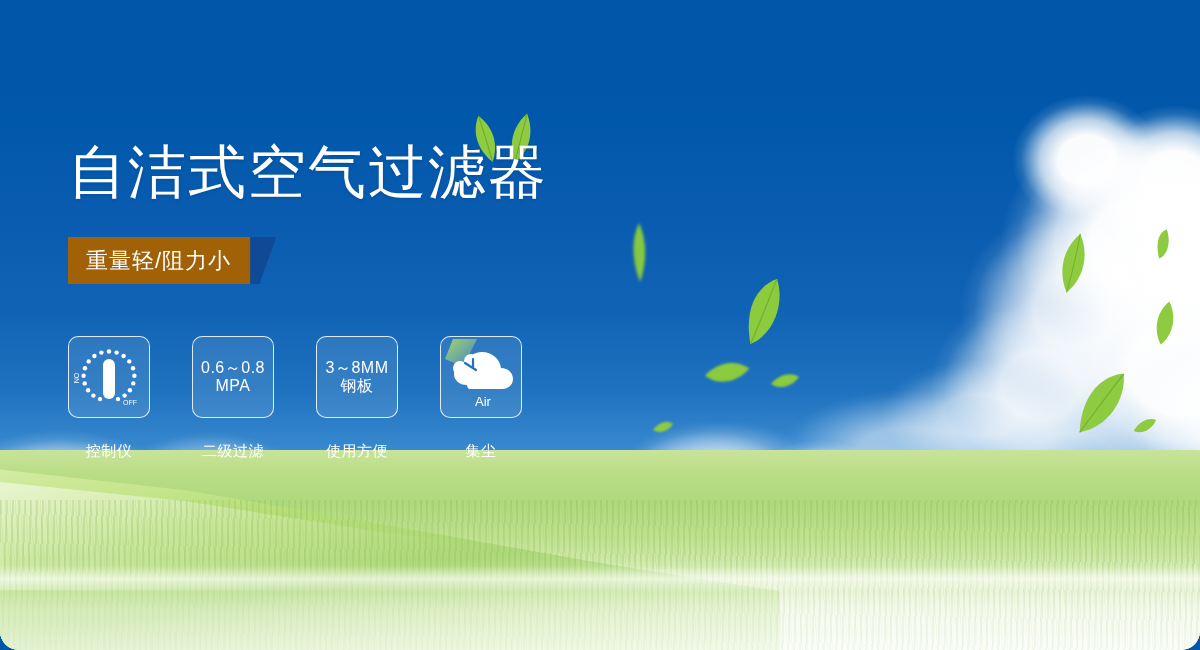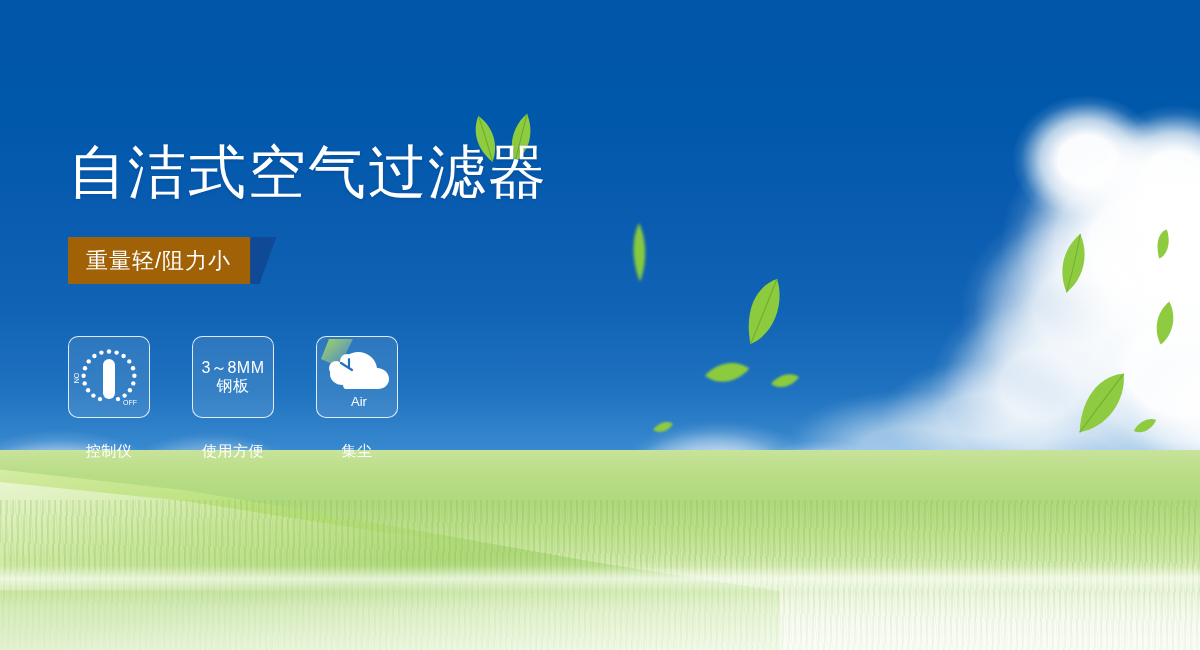--- a/index.html
+++ b/index.html
@@ -6,20 +6,21 @@
   html, body {
     width: 1200px; height: 650px;
     font-family: "Liberation Sans", "DejaVu Sans", sans-serif;
     overflow: hidden; background: #0056a8;
   }
 
   .banner {
     position: relative;
     width: 1200px; height: 650px;
     overflow: hidden;
+    border-radius: 19px;
   }
 
   
   .sky {
     position: absolute; inset: 0;
     background: linear-gradient(180deg,
        #0056a8 0%,
        #0058ab 18%,
        #0a5cb0 34%,
        #1163b5 48%,
@@ -321,20 +322,29 @@
               <circle cx="28.4" cy="11.6" r="2.2"></circle>
             </g>
             <rect x="30" y="18" width="12" height="40" rx="6" fill="#ffffff"></rect>
             <text x="6" y="37" font-family="Liberation Sans, sans-serif" font-size="7" fill="#ffffff" transform="rotate(-90 6 37)" text-anchor="middle">NO</text>
             <text x="57" y="64" font-family="Liberation Sans, sans-serif" font-size="7" fill="#ffffff" text-anchor="middle">OFF</text>
           </svg>
         </div>
         <div class="feat-label">控制仪</div>
       </div>
 
+      <div class="feature">
+        <div class="feat-box">
+          <div class="feat-text">
+            <div>0.6～0.8</div>
+            <div>MPA</div>
+          </div>
+        </div>
+        <div class="feat-label">二级过滤</div>
+      </div>
 
 
       <div class="feature">
         <div class="feat-box">
           <div class="feat-text">
             <div>3～8MM</div>
             <div>钢板</div>
           </div>
         </div>
         <div class="feat-label">使用方便</div>

